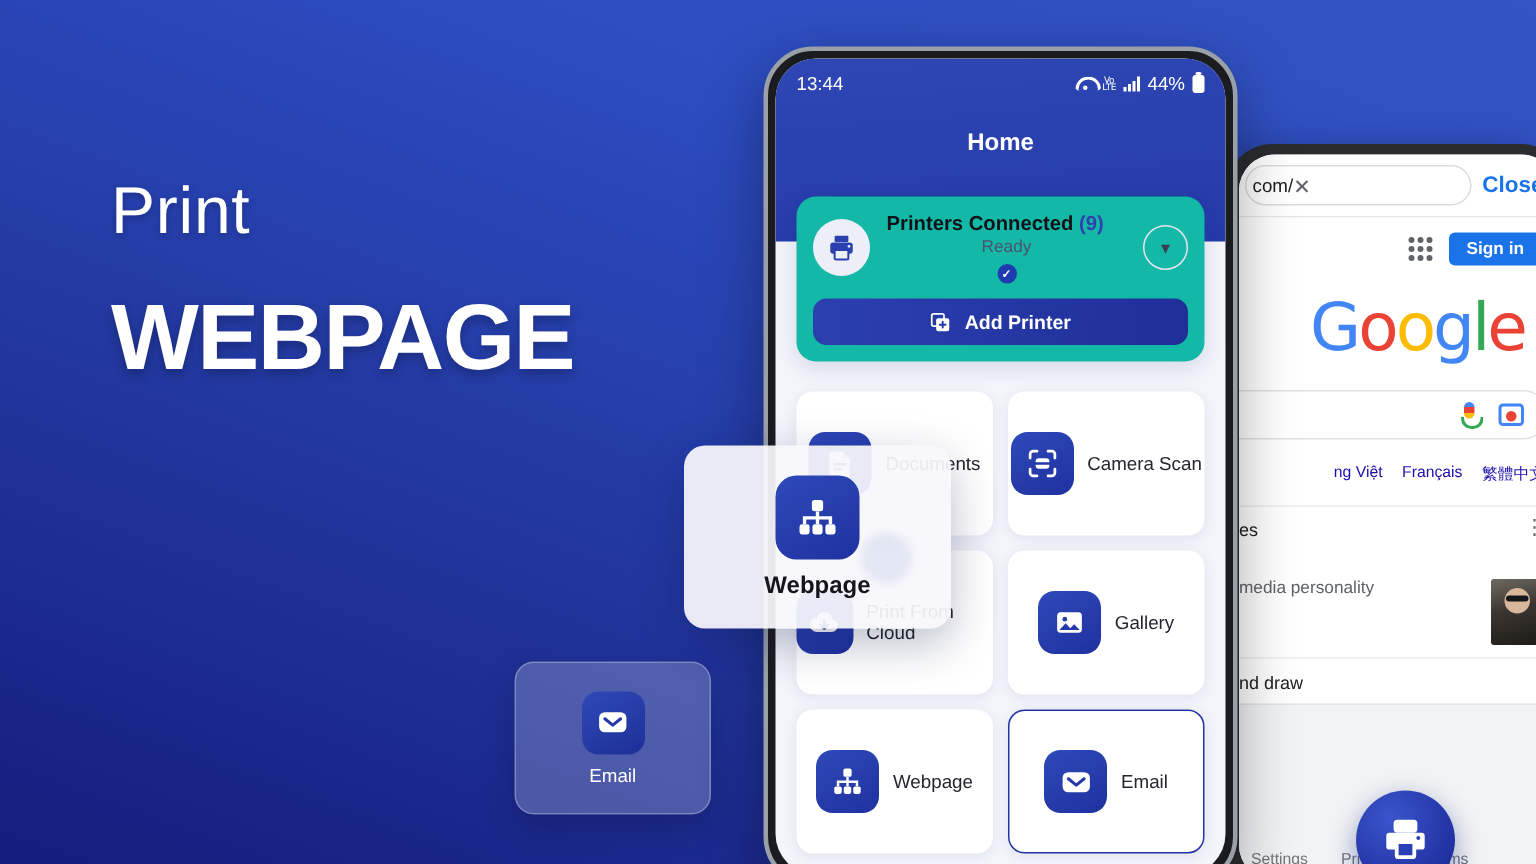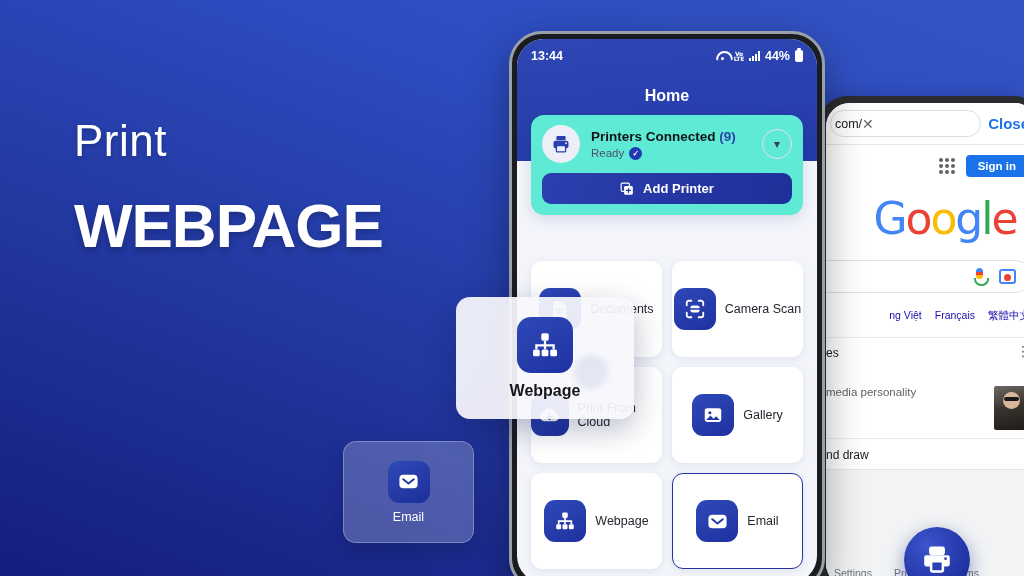--- a/index.html
+++ b/index.html
@@ -236,21 +236,21 @@
     background: #f3f5fb;
     position: relative;
   }
   .app-header {
     background: linear-gradient(175deg,#2e47b4 0%,#243aa8 100%);
     height: 122px; padding: 10px 14px 0 14px;
     position: relative;
   }
   .statusbar {
     display: flex; justify-content: space-between;
-    color: #fff; font-size: 12.5px; font-weight: 700;
+    color: #fff; font-size: 12.5px; font-weight: 400;
   }
   .sb-right { display:flex; align-items:center; gap:5px; font-size: 12.5px; }
   .ic-wifi {
     width: 13px; height: 10px; position: relative;
   }
   .ic-wifi::before {
     content:""; position:absolute; left:0; top:0;
     width:13px; height:13px; border:2px solid #fff;
     border-radius:50%;
     clip-path: polygon(0 0, 100% 0, 100% 48%, 50% 78%, 0 48%);
@@ -271,38 +271,38 @@
   .ic-batt::before {
     content:""; position:absolute; left:2px; top:-2px;
     width:4px; height:2px; background:#fff; border-radius:1px;
   }
   .app-title {
     text-align: center; color:#fff; font-size:16px; font-weight:700;
     margin-top: 24px;
   }
 
   .printer-card {
-    position: absolute; left: 14px; right: 14px; top: 76px;
-    background: #5eead4; border-radius: 13px;
+    position: absolute; left: 14px; right: 14px; top: 92px;
+    background: #14b8a6; border-radius: 13px;
     box-shadow: 0 4px 14px rgba(20,30,90,.13);
     padding: 10px 11px 11px 11px;
     z-index: 6;
   }
   .pc-row { display: flex; align-items: center; gap: 11px; }
   .pc-icon {
     width: 38px; height: 38px; border-radius: 50%;
     background: #edeff8; display:flex; align-items:center; justify-content:center;
     flex: none;
   }
   .pc-text { flex: 1; }
   .pc-title { font-size: 13.5px; font-weight: 700; color:#111318; }
   .pc-title em { font-style: normal; color:#2e42b0; font-weight:600; }
   .pc-sub {
     font-size: 11.5px; color:#4b5270; margin-top: 3px;
-    display:flex; align-items:center; gap:5px;
+    display:flex; align-items:center; gap:5px;flex-direction:column;
   }
   .pc-check {
     width: 13px; height: 13px; border-radius: 50%;
     background:#1e3bb0; display:flex; align-items:center; justify-content:center;
     color:#fff; font-size: 8px; font-weight: 700;
   }
   .pc-chev {
     width: 30px; height: 30px; border-radius: 50%;
     border: 1px solid #e2e5ef; display:flex; align-items:center; justify-content:center;
     color:#3a3f55; font-size: 12px; flex:none;

